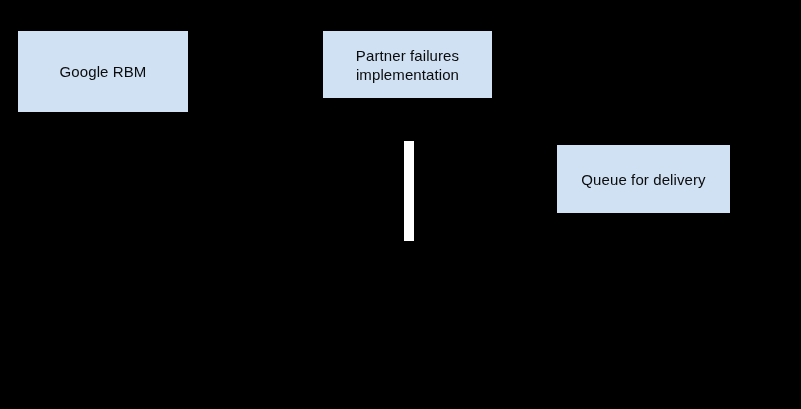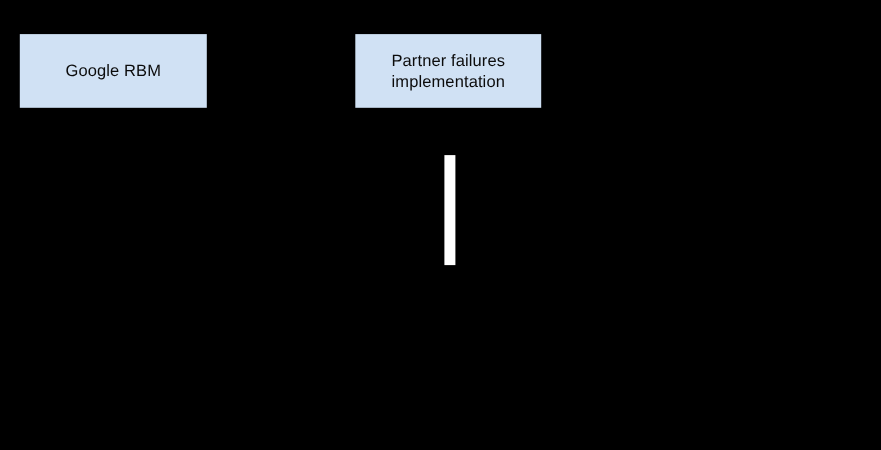--- a/index.html
+++ b/index.html
@@ -34,21 +34,21 @@
     letter-spacing: 0.1px;
     padding: 2px 6px;
     white-space: pre-line;
   }
   .node-label {
     display: block;
     width: 100%;
   }
   
   #node-google-rbm {
-    left: 18px;  top: 31px;  width: 170px; height: 67px;
+    left: 18px;  top: 31px;  width: 170px; height: 81px;
   }
   #node-partner-webhook {
     left: 323px; top: 31px;  width: 169px; height: 67px;
   }
   #node-queue-for-delivery {
     left: 557px; top: 145px; width: 173px; height: 68px;
   }
   #node-handle-failures {
     left: 564px; top: 293px; width: 171px; height: 68px;
   }
@@ -71,17 +71,20 @@
 
   <div class="node" id="node-google-rbm">
     <span class="node-label">Google RBM</span>
   </div>
 
   <div class="node" id="node-partner-webhook">
     <span class="node-label">Partner failures
 implementation</span>
   </div>
 
+  <div class="node" id="node-queue-for-delivery">
+    <span class="node-label">Queue for delivery</span>
+  </div>
 
 
   <div class="connector-vertical" id="connector-lifeline"></div>
 
 </div>
 
 </body></html>

